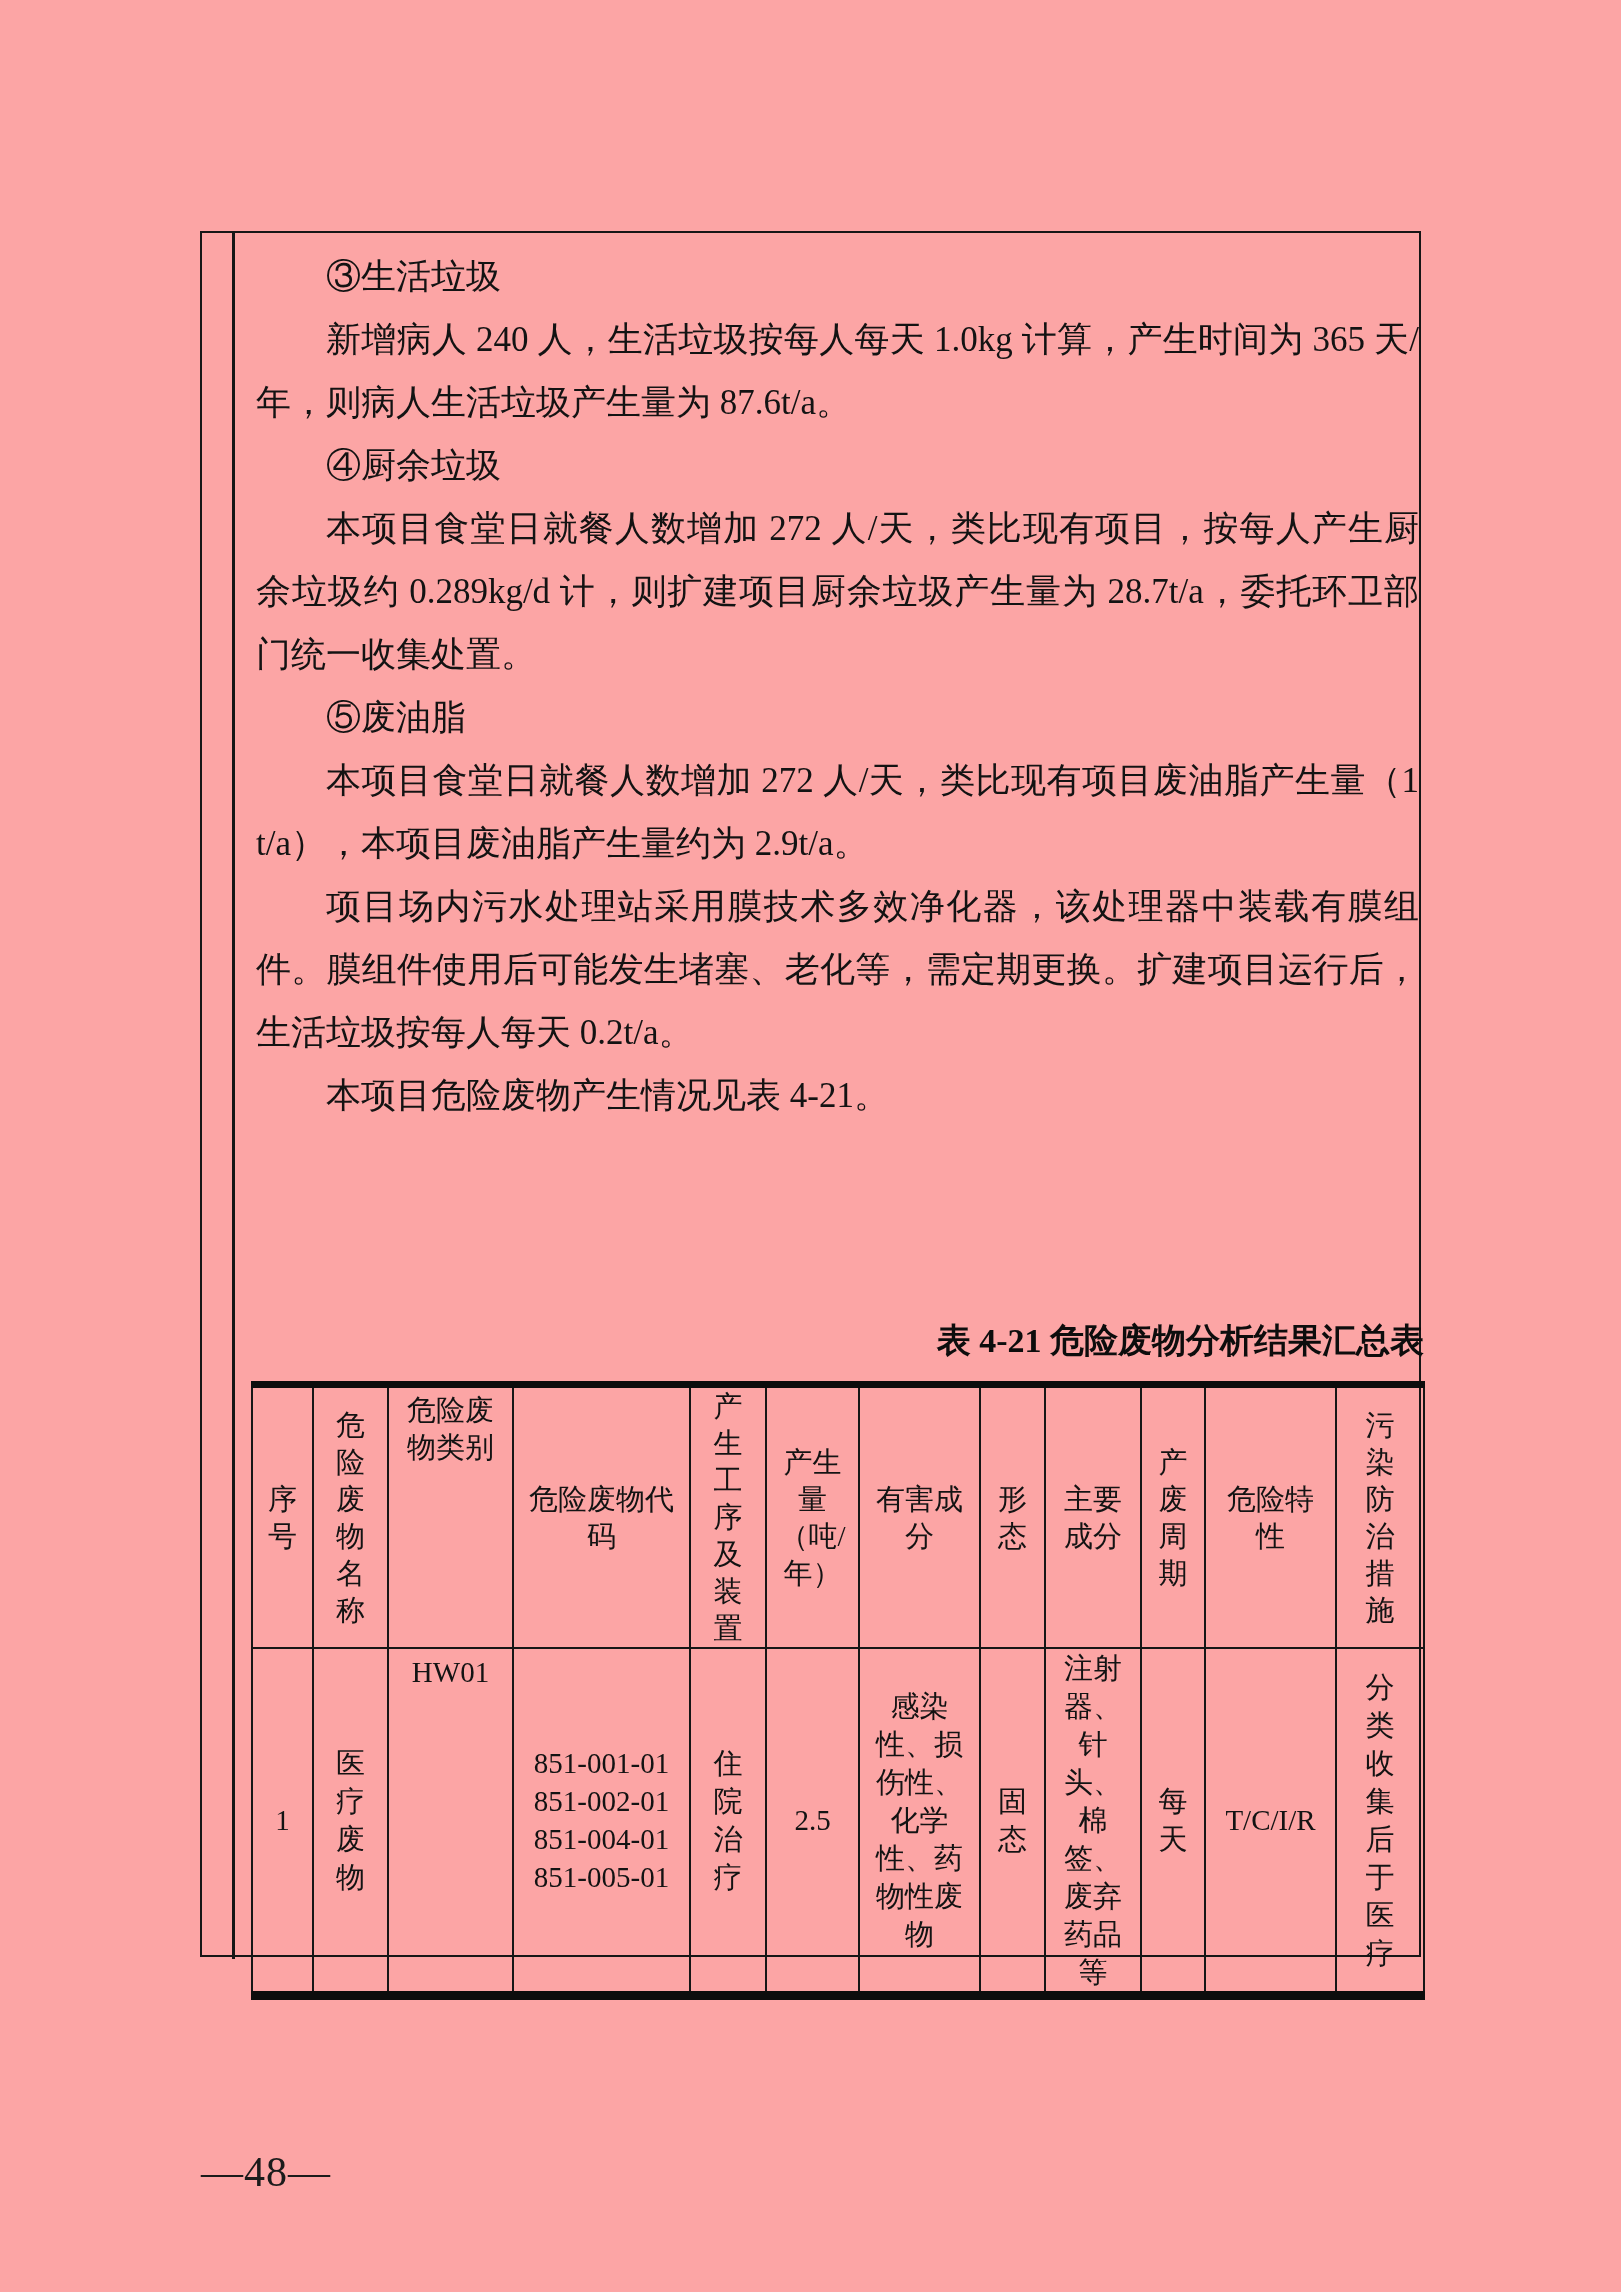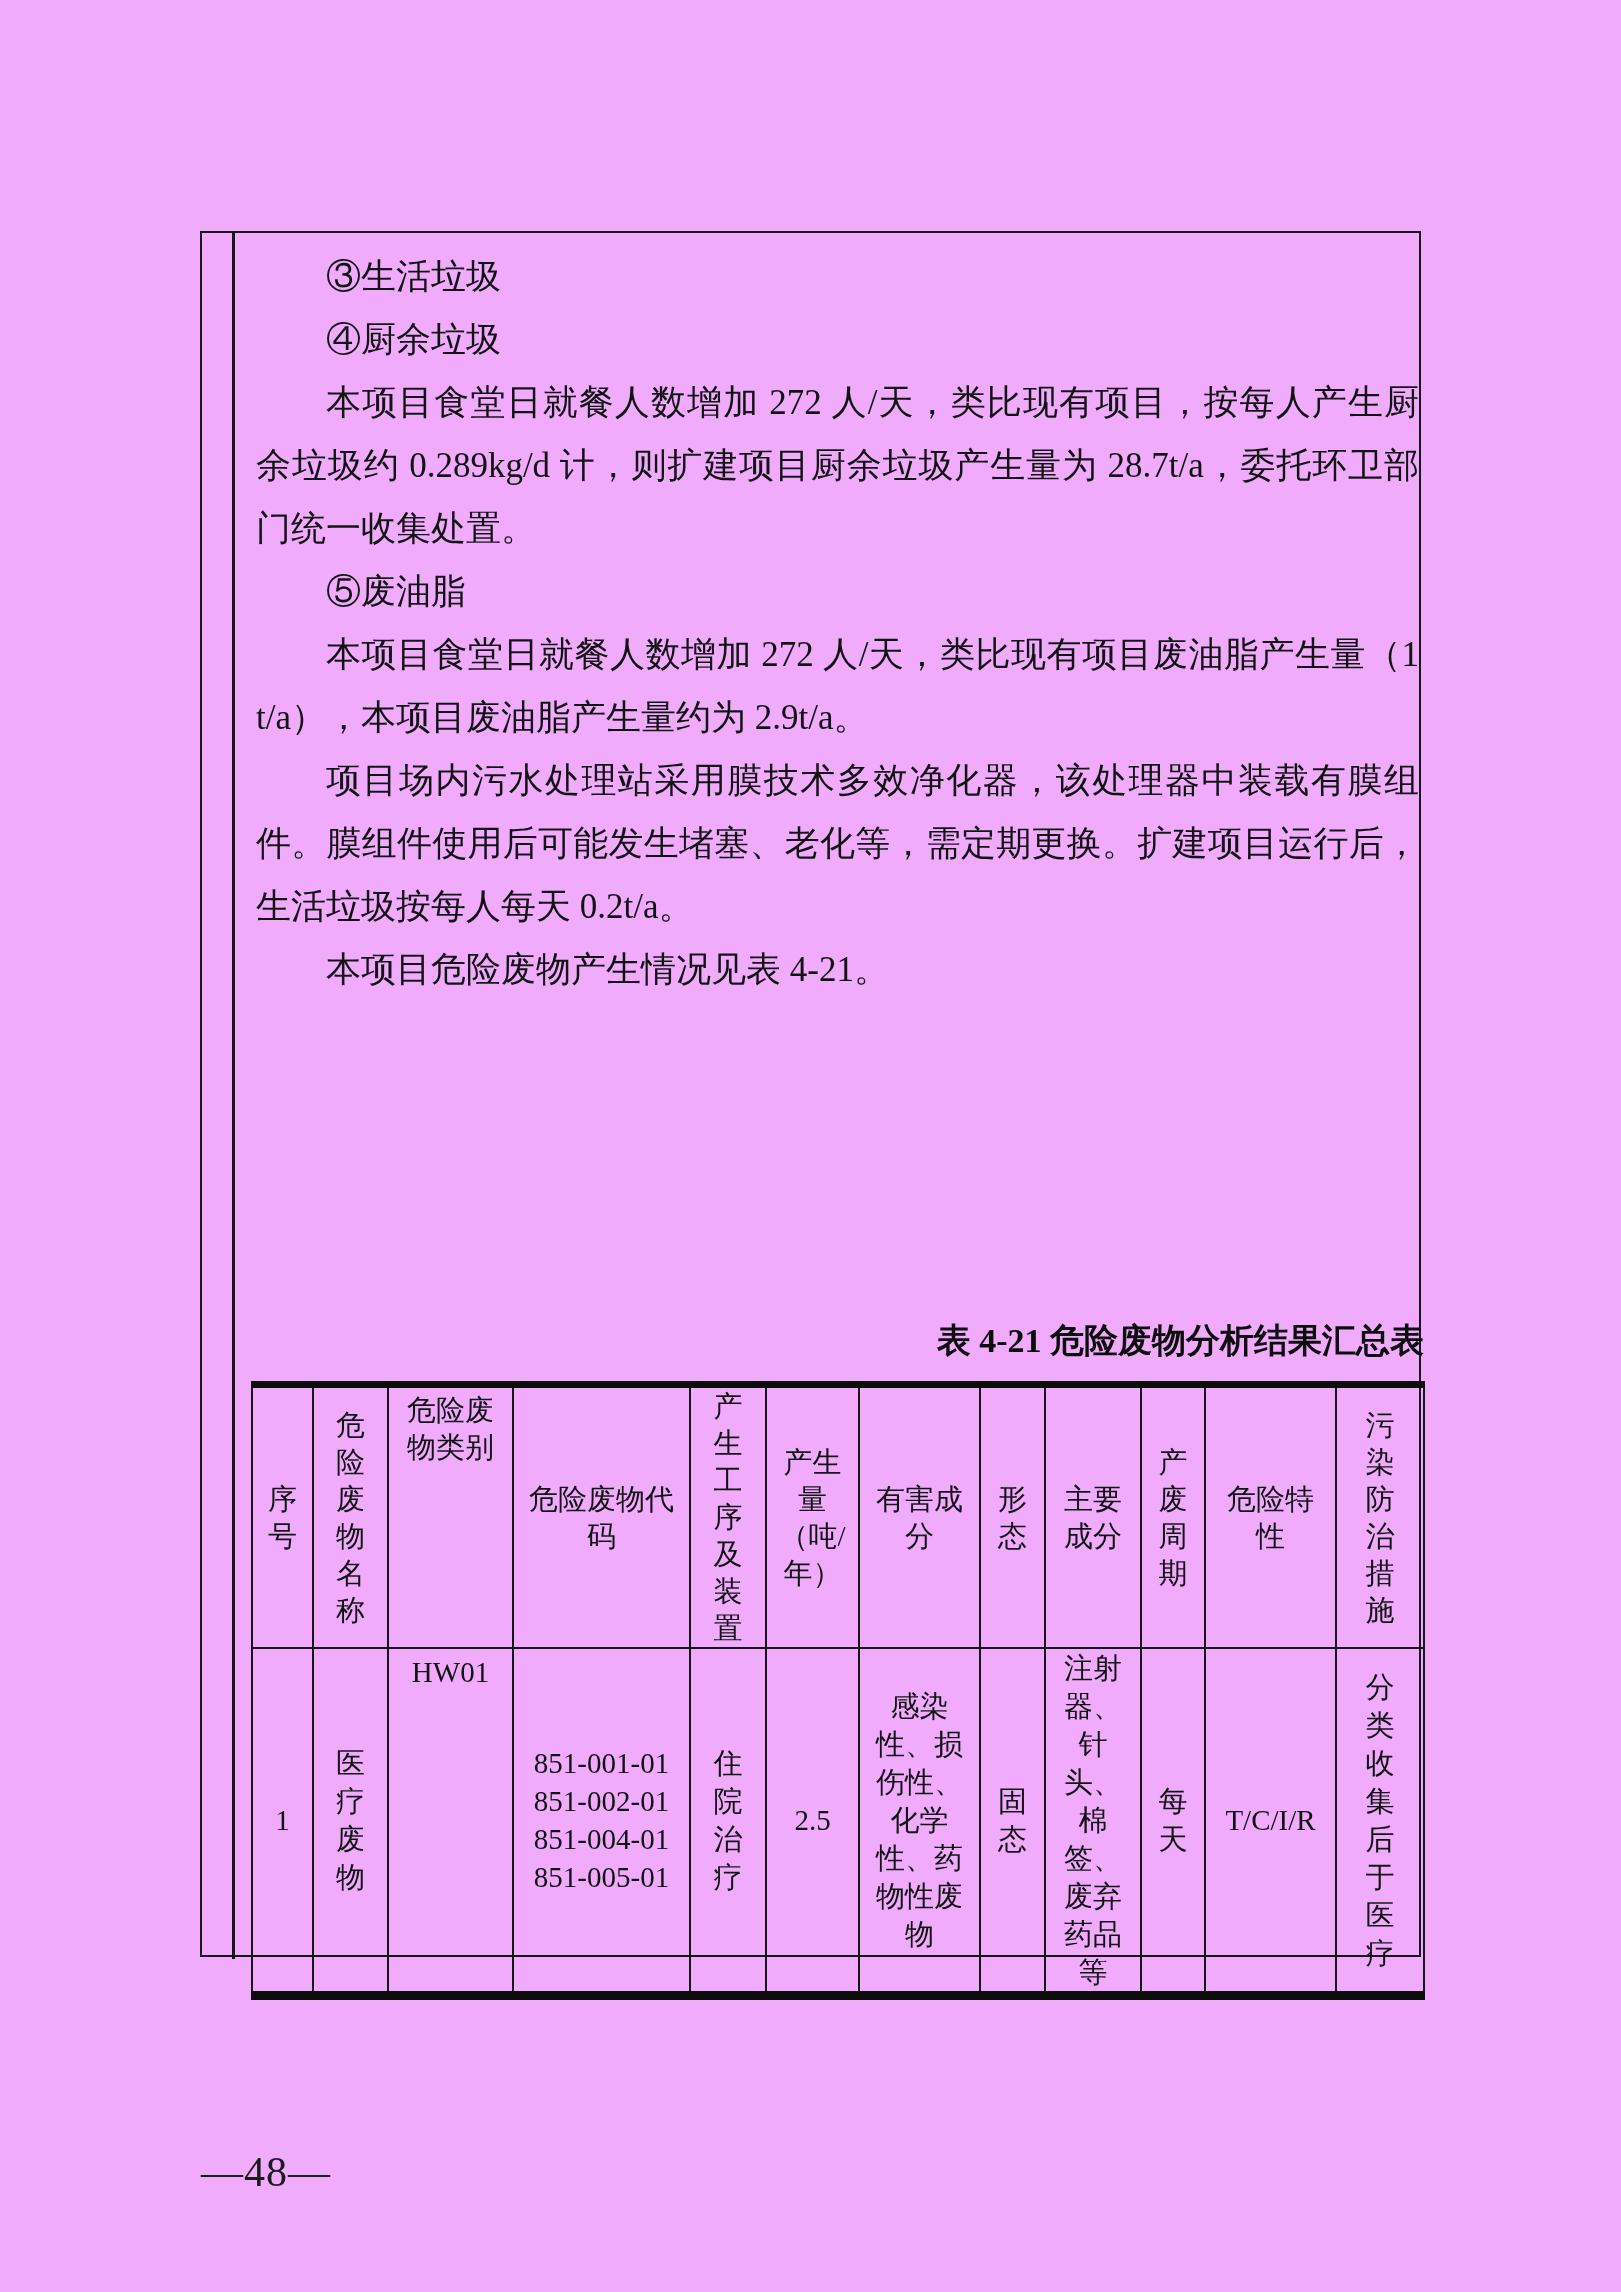--- a/index.html
+++ b/index.html
@@ -1,19 +1,19 @@
 <!DOCTYPE html>
 <html><head>
 <meta charset="utf-8">
 <style>
   html,body { margin:0; padding:0; background:#ffffff; }
   .screen {
     position:relative;
     width:1621px; height:2293px;
-    background:#f0abfc;
+    background:#fca5a5;
     font-family:"Liberation Serif","DejaVu Serif",serif;
     color:#131313;
     overflow:hidden;
   }
   
   .page-border {
     position:absolute;
     left:200px; top:231px;
     width:1217px; height:1722px;
     border:2.9px solid #161616;
@@ -90,20 +90,21 @@
 </head>
 <body>
 
 <div class="screen">
 
   <div class="page-border"></div>
   <div class="margin-line"></div>
 
   <div class="text-block">
     <p>③生活垃圾</p>
+    <p>新增病人 240 人，生活垃圾按每人每天 1.0kg 计算，产生时间为 365 天/年，则病人生活垃圾产生量为 87.6t/a。</p>
     <p>④厨余垃圾</p>
     <p>本项目食堂日就餐人数增加 272 人/天，类比现有项目，按每人产生厨余垃圾约 0.289kg/d 计，则扩建项目厨余垃圾产生量为 28.7t/a，委托环卫部门统一收集处置。</p>
     <p>⑤废油脂</p>
     <p>本项目食堂日就餐人数增加 272 人/天，类比现有项目废油脂产生量（1t/a），本项目废油脂产生量约为 2.9t/a。</p>
     <p>项目场内污水处理站采用膜技术多效净化器，该处理器中装载有膜组件。膜组件使用后可能发生堵塞、老化等，需定期更换。扩建项目运行后，生活垃圾按每人每天 0.2t/a。</p>
     <p>本项目危险废物产生情况见表 4-21。</p>
   </div>
 
   <div class="table-title">表 4-21 危险废物分析结果汇总表</div>
 

